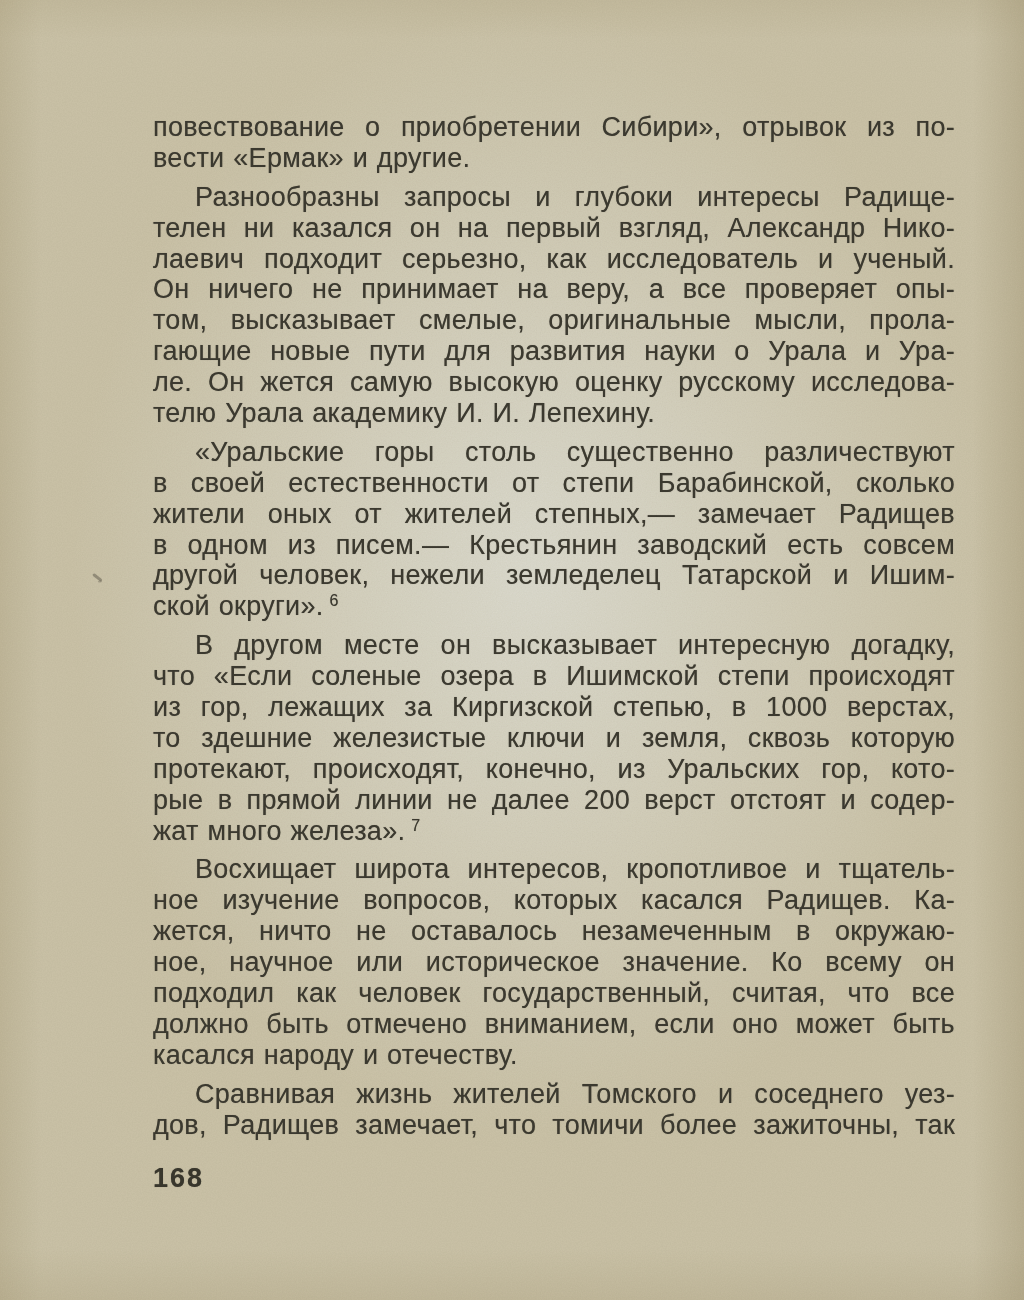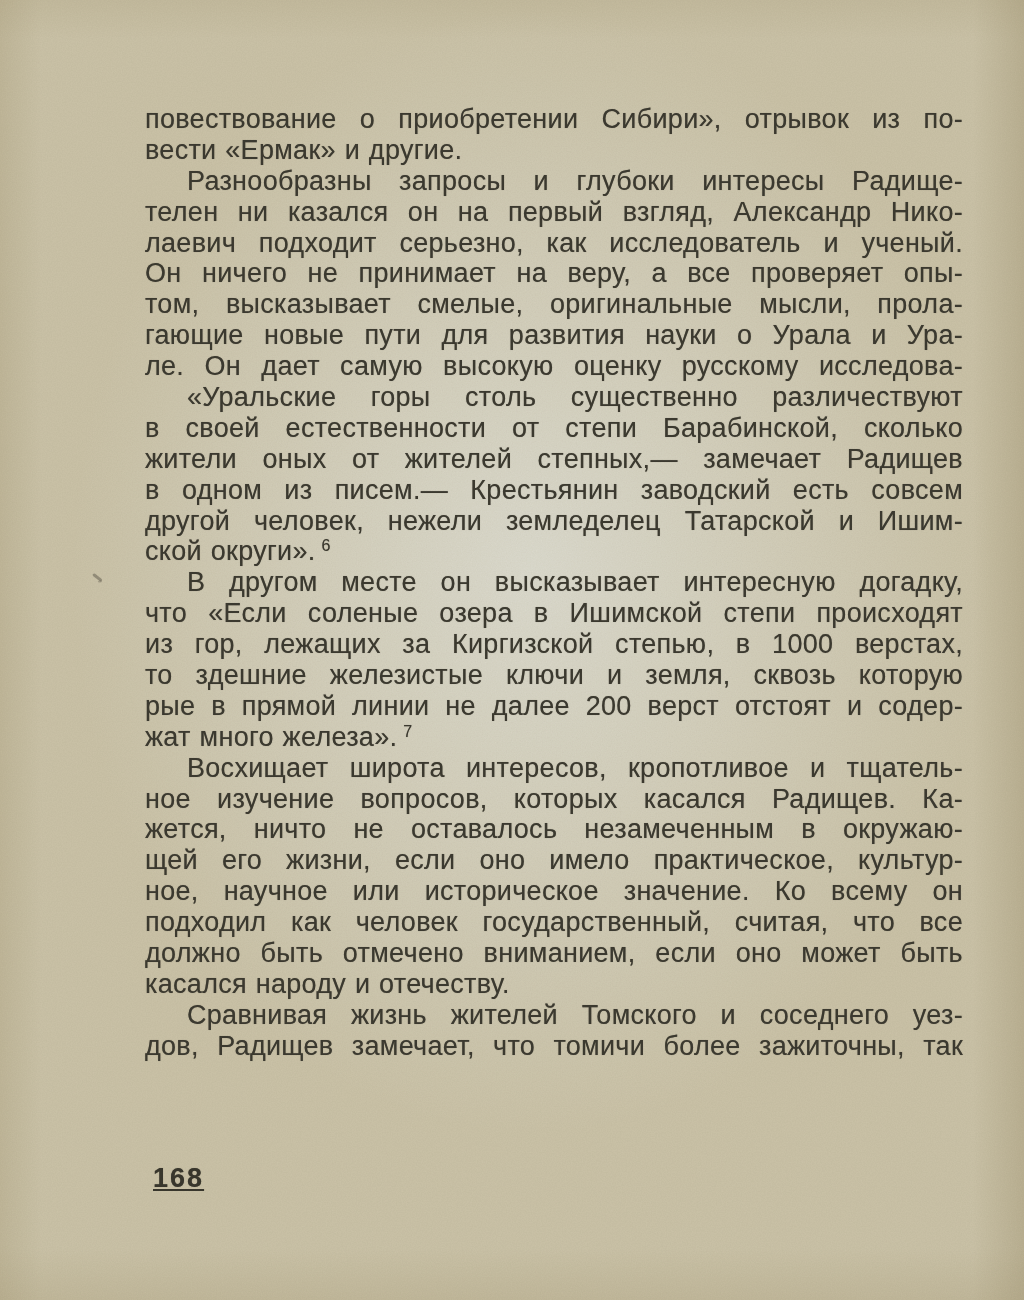--- a/index.html
+++ b/index.html
@@ -36,21 +36,21 @@
     left: 145px;
     top: 104px;
     width: 818px;
     color: #3c3a30;
     font-size: 27px;
     letter-spacing: 0.3px;
     word-spacing: 1px;
     text-shadow: 0 0 0.7px rgba(58,55,45,0.55);
   }
 
-  .para { margin: 0; }
+  .para { margin: 8px; }
 
   .line {
     height: 30.9px;
     line-height: 30.9px;
     text-align: justify;
     text-align-last: justify;
     text-justify: inter-word;
     white-space: nowrap;
     overflow: visible;
   }
@@ -72,21 +72,20 @@
 
   .page-number {
     position: absolute;
     left: 153px;
     top: 1163px;
     font-size: 27px;
     font-weight: bold;
     letter-spacing: 2px;
     color: #39372d;
     text-shadow: 0 0 0.7px rgba(58,55,45,0.6);
-    text-decoration: underline;
   }
 
   .margin-speck {
     position: absolute;
     left: 92px;
     top: 576px;
     width: 11px;
     height: 2.5px;
     background: rgba(104,99,84,0.55);
     border-radius: 2px;
@@ -114,43 +113,44 @@
         <div class="line">повествование о приобретении Сибири», отрывок из по-</div>
         <div class="line para-end">вести «Ермак» и другие.</div>
       </div>
       <div class="para">
         <div class="line indent">Разнообразны запросы и глубоки интересы Радище-</div>
         <div class="line">телен ни казался он на первый взгляд, Александр Нико-</div>
         <div class="line">лаевич подходит серьезно, как исследователь и ученый.</div>
         <div class="line">Он ничего не принимает на веру, а все проверяет опы-</div>
         <div class="line">том, высказывает смелые, оригинальные мысли, прола-</div>
         <div class="line">гающие новые пути для развития науки о Урала и Ура-</div>
-        <div class="line">ле. Он дает самую высокую оценку русскому исследова-</div>
+        <div class="line">ле. Он жется самую высокую оценку русскому исследова-</div>
+        <div class="line para-end">телю Урала академику И. И. Лепехину.</div>
       </div>
       <div class="para">
         <div class="line indent">«Уральские горы столь существенно различествуют</div>
         <div class="line">в своей естественности от степи Барабинской, сколько</div>
         <div class="line">жители оных от жителей степных,— замечает Радищев</div>
         <div class="line">в одном из писем.— Крестьянин заводский есть совсем</div>
         <div class="line">другой человек, нежели земледелец Татарской и Ишим-</div>
         <div class="line para-end">ской округи».<sup>6</sup></div>
       </div>
       <div class="para">
         <div class="line indent">В другом месте он высказывает интересную догадку,</div>
         <div class="line">что «Если соленые озера в Ишимской степи происходят</div>
         <div class="line">из гор, лежащих за Киргизской степью, в 1000 верстах,</div>
         <div class="line">то здешние железистые ключи и земля, сквозь которую</div>
+        <div class="line">протекают, происходят, конечно, из Уральских гор, кото-</div>
         <div class="line">рые в прямой линии не далее 200 верст отстоят и содер-</div>
         <div class="line para-end">жат много железа».<sup>7</sup></div>
       </div>
       <div class="para">
         <div class="line indent">Восхищает широта интересов, кропотливое и тщатель-</div>
         <div class="line">ное изучение вопросов, которых касался Радищев. Ка-</div>
         <div class="line">жется, ничто не оставалось незамеченным в окружаю-</div>
-        <div class="line">щей его жизни, если оно имело практическое, культур-</div>
         <div class="line">ное, научное или историческое значение. Ко всему он</div>
         <div class="line">подходил как человек государственный, считая, что все</div>
         <div class="line">должно быть отмечено вниманием, если оно может быть</div>
         <div class="line para-end">касался народу и отечеству.</div>
       </div>
       <div class="para">
         <div class="line indent">Сравнивая жизнь жителей Томского и соседнего уез-</div>
         <div class="line">дов, Радищев замечает, что томичи более зажиточны, так</div>
       </div>
     </div>

